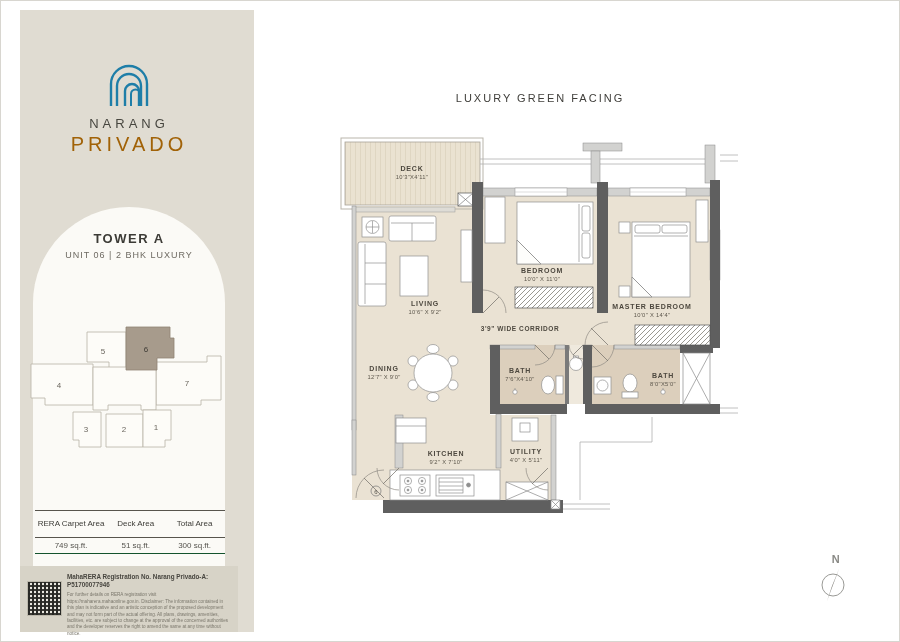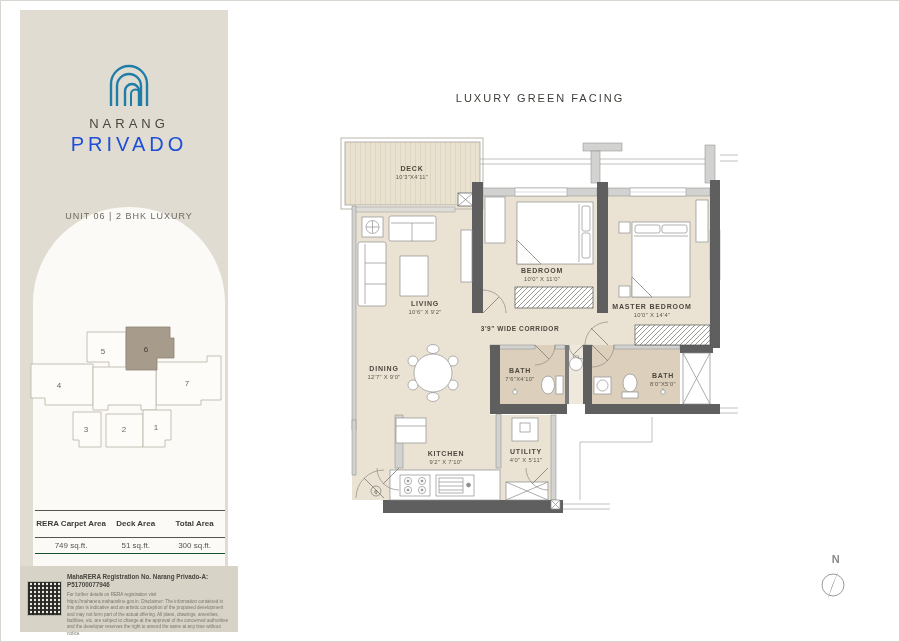--- a/index.html
+++ b/index.html
@@ -1,33 +1,33 @@
 <!DOCTYPE html>
 <html><head>
 <meta charset="utf-8">
 <style>
   html,body{margin:0;padding:0;background:#fff;}
   .page{position:relative;width:900px;height:642px;background:#fff;overflow:hidden;
         box-shadow:inset 0 0 0 1px #d8d6d0;font-family:"Liberation Sans",sans-serif;}
   
-  .sidebar{position:absolute;left:20px;top:10px;width:208px;height:622px;background:#e0dcd2;}
+  .sidebar{position:absolute;left:20px;top:10px;width:234px;height:622px;background:#e0dcd2;}
   .logo{position:absolute;left:0;top:50px;width:218px;text-align:center;}
   .brand1{margin-top:6px;font-size:13px;letter-spacing:4px;color:#47463f;}
-  .brand2{margin-top:2px;font-size:20px;letter-spacing:4px;color:#1d4ed8;}
+  .brand2{margin-top:2px;font-size:20px;letter-spacing:4px;color:#a16207;}
   .arch{position:absolute;left:13px;top:197px;width:192px;height:360px;background:#fbfaf6;
         border-radius:96px 96px 0 0;text-align:center;}
   .tower{margin-top:24px;font-size:13px;letter-spacing:1.5px;color:#3c3b36;font-weight:bold;}
   .unit{margin-top:4px;font-size:9px;letter-spacing:1px;color:#6e6a62;}
   .keyplan{position:absolute;left:9px;top:308px;}
   .rtable{position:absolute;left:15px;top:500px;width:190px;font-size:8px;color:#3c3b36;}
   .rtable .rrow{display:flex;border-top:1px solid #57544c;}
   .rtable .rrow.last{border-bottom:1px solid #14532d;}
   .rtable .c{padding:3px 0;text-align:center;}
   .rtable .c1{width:38%;} .rtable .c2{width:30%;} .rtable .c3{width:32%;}
-  .rtable .hd{font-weight:bold;display:flex;align-items:center;justify-content:center;min-height:20px;line-height:1.15;}
+  .rtable .hd{font-weight:normal;display:flex;align-items:center;justify-content:center;min-height:20px;line-height:1.15;}
   .rtable .vl{color:#55534d;}
   .legal{position:absolute;left:0;top:556px;width:218px;height:66px;background:#d7d3c7;}
   .qr{position:absolute;left:7px;top:15px;width:33px;height:33px;border:1px solid #bdb9ac;
       background:
         repeating-linear-gradient(0deg,rgba(40,40,36,.9) 0 2px,transparent 2px 4px),
         repeating-linear-gradient(90deg,#2b2b28 0 2px,#e9e7df 2px 4px);}
   .legal .txt{position:absolute;left:47px;top:7px;width:163px;}
   .rera-no{font-size:6.3px;font-weight:bold;color:#47453f;line-height:1.3;}
   .disc{margin-top:3px;font-size:4.6px;line-height:1.4;color:#7b776c;}
   
@@ -57,20 +57,21 @@
           <path d="M12,46 V26 A12,12 0 0 1 36,26 V46"></path>
           <path d="M20,46 V31 A7,7 0 0 1 34,31 V46"></path>
           <path d="M26,46 V34 A4.5,4.5 0 0 1 35,34 V46" stroke-width="2"></path>
         </g>
       </svg>
       <div class="brand1">NARANG</div>
       <div class="brand2">PRIVADO</div>
     </div>
 
     <div class="arch">
+      <div class="tower">TOWER A</div>
       <div class="unit">UNIT 06  |  2 BHK LUXURY</div>
     </div>
 
     <svg class="keyplan" width="200" height="145" viewBox="0 0 200 145">
       <g fill="#fdfcf8" stroke="#b8b3a6" stroke-width=".8">
         <path d="M58,14 H97 V50 H80 V44 H58 Z"></path>
         <path d="M2,46 H64 V87 H16 V80 H2 Z"></path>
         <path d="M127,44 H178 V38 H192 V82 H172 V87 H127 Z"></path>
         <path d="M64,49 H127 V92 H112 V87 H79 V92 H64 Z"></path>
         <path d="M44,94 H72 V129 H50 V122 H44 Z"></path>

